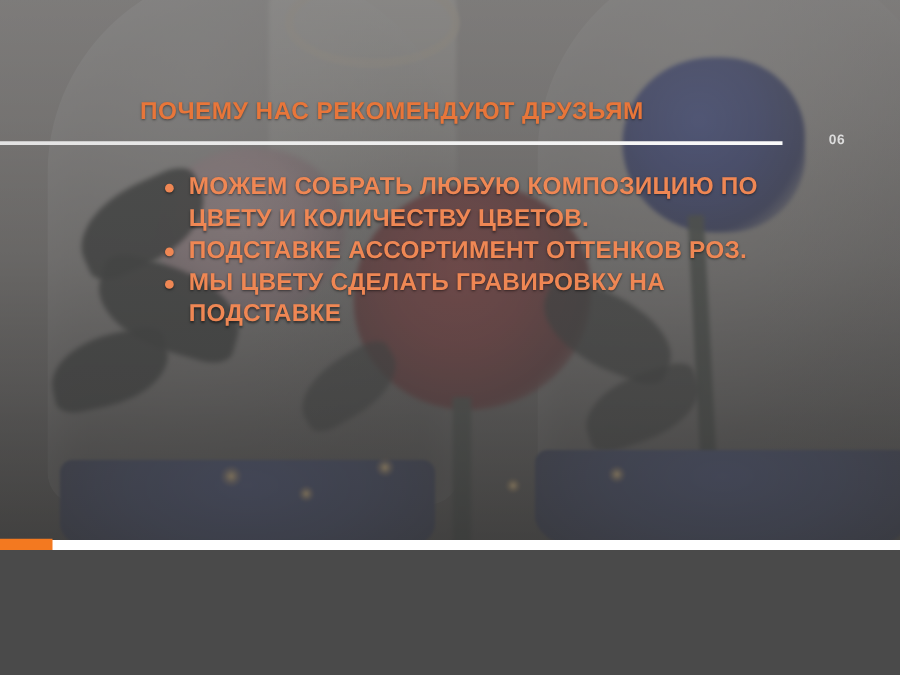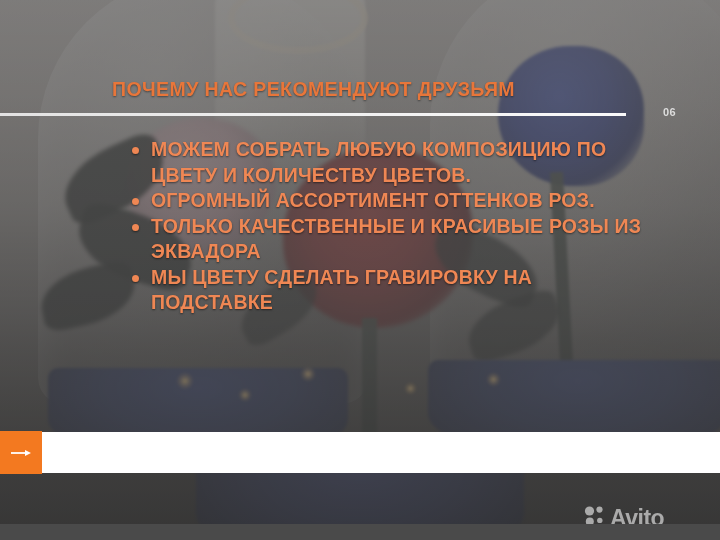--- a/index.html
+++ b/index.html
@@ -3,21 +3,21 @@
 <meta charset="utf-8">
 <style>
   html, body {
     margin: 0;
     padding: 0;
     background: #4a4a4a;
   }
   #slide {
     position: relative;
     width: 720px;
-    height: 524px;
+    height: 440px;
     overflow: hidden;
     background: #4f4f50;
     font-family: "Liberation Sans", sans-serif;
   }
 
   
   .photo {
     position: absolute;
     left: 0; top: 0;
     width: 720px; height: 540px;
@@ -289,22 +289,21 @@
     <div class="haze"></div>
     <div class="haze2"></div>
   </div>
 
   <div class="title">ПОЧЕМУ НАС РЕКОМЕНДУЮТ ДРУЗЬЯМ</div>
   <div class="rule"></div>
   <div class="page-num">06</div>
 
   <ul class="bullets">
     <li>МОЖЕМ СОБРАТЬ ЛЮБУЮ КОМПОЗИЦИЮ ПО ЦВЕТУ И КОЛИЧЕСТВУ ЦВЕТОВ.</li>
-    <li>ОГРОМНЫЙ АССОРТИМЕНТ ОТТЕНКОВ РОЗ.</li>
-    <li>ТОЛЬКО КАЧЕСТВЕННЫЕ И КРАСИВЫЕ РОЗЫ ИЗ ЭКВАДОРА</li>
+    <li>ПОДСТАВКЕ АССОРТИМЕНТ ОТТЕНКОВ РОЗ.</li>
     <li>МЫ ЦВЕТУ СДЕЛАТЬ ГРАВИРОВКУ НА ПОДСТАВКЕ</li>
   </ul>
 
   <div class="bottom-bar"></div>
   <div class="arrow-btn">
     <span>
       <svg width="22" height="12" viewBox="0 0 22 12" aria-hidden="true">
         <line x1="1" y1="6" x2="18" y2="6" stroke="#ffffff" stroke-width="1.8"></line>
         <polygon points="21,6 15,3 15,9" fill="#ffffff"></polygon>
       </svg>

